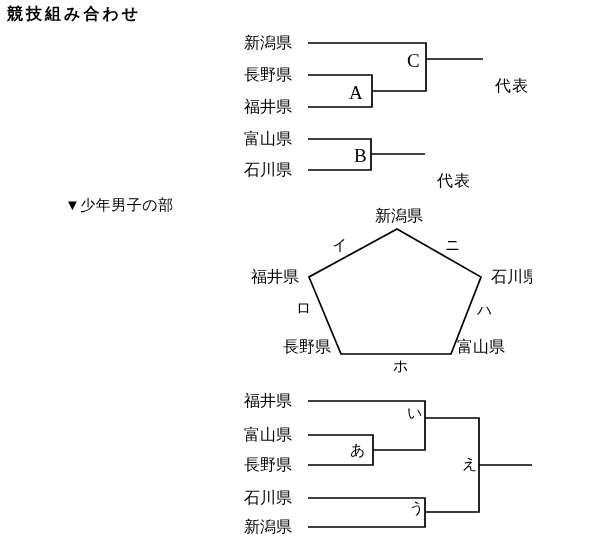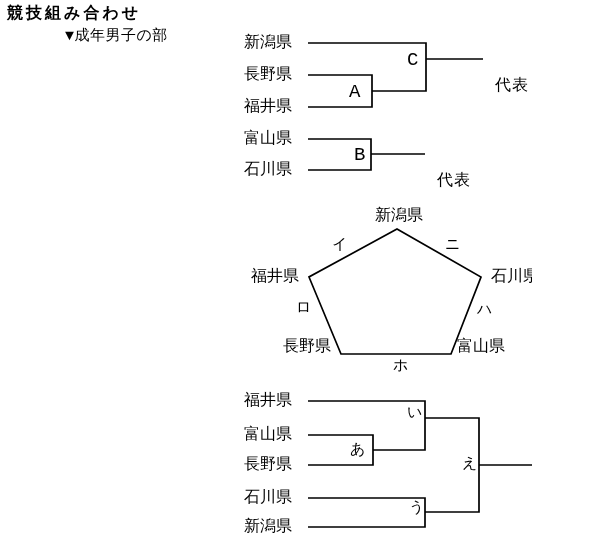--- a/index.html
+++ b/index.html
@@ -1,20 +1,20 @@
 <!DOCTYPE html>
 <html><head>
 <meta charset="utf-8">
 <style>
   html,body{margin:0;padding:0;background:#fff;}
   #page{
     position:relative;
     width:532px;height:555px;
     background:#ffffff;
-    font-family:Liberation Mono, monospace;
+    font-family:Liberation Serif, serif;
     color:#000;
     overflow:hidden;
   }
   #diagram-svg{position:absolute;left:0;top:0;}
   .lbl{position:absolute;line-height:1;white-space:nowrap;}
   .title{font-size:16px;font-weight:bold;letter-spacing:3px;}
   .heading{font-size:15px;letter-spacing:0.5px;}
   .team{font-size:16px;}
   .kana{font-size:15px;}
   .latin{font-size:19px;}
@@ -45,21 +45,21 @@
     <g>
       <path d="M308,401 H425 V450 H373"></path>
       <path d="M308,435 H373 V465 H308"></path>
       <path d="M425,418 H479 V512 H425"></path>
       <path d="M308,498 H425 V527 H308"></path>
       <path d="M479,465 H535"></path>
     </g>
   </svg>
 
   <span class="lbl title" style="left:7px;top:6px">競技組み合わせ</span>
-  <span class="lbl heading" style="left:65px;top:29px">▼成年男子の部</span>
+  <span class="lbl heading" style="left:65px;top:198px">▼少年男子の部</span>
 
   <span class="lbl team" style="left:244px;top:35px">新潟県</span>
   <span class="lbl team" style="left:244px;top:67px">長野県</span>
   <span class="lbl team" style="left:244px;top:99px">福井県</span>
   <span class="lbl latin" style="left:349px;top:83px">A</span>
   <span class="lbl latin" style="left:407px;top:51px">C</span>
   <span class="lbl rep" style="left:495px;top:51px">代表</span>
 
   <span class="lbl team" style="left:244px;top:131px">富山県</span>
   <span class="lbl team" style="left:244px;top:162px">石川県</span>

